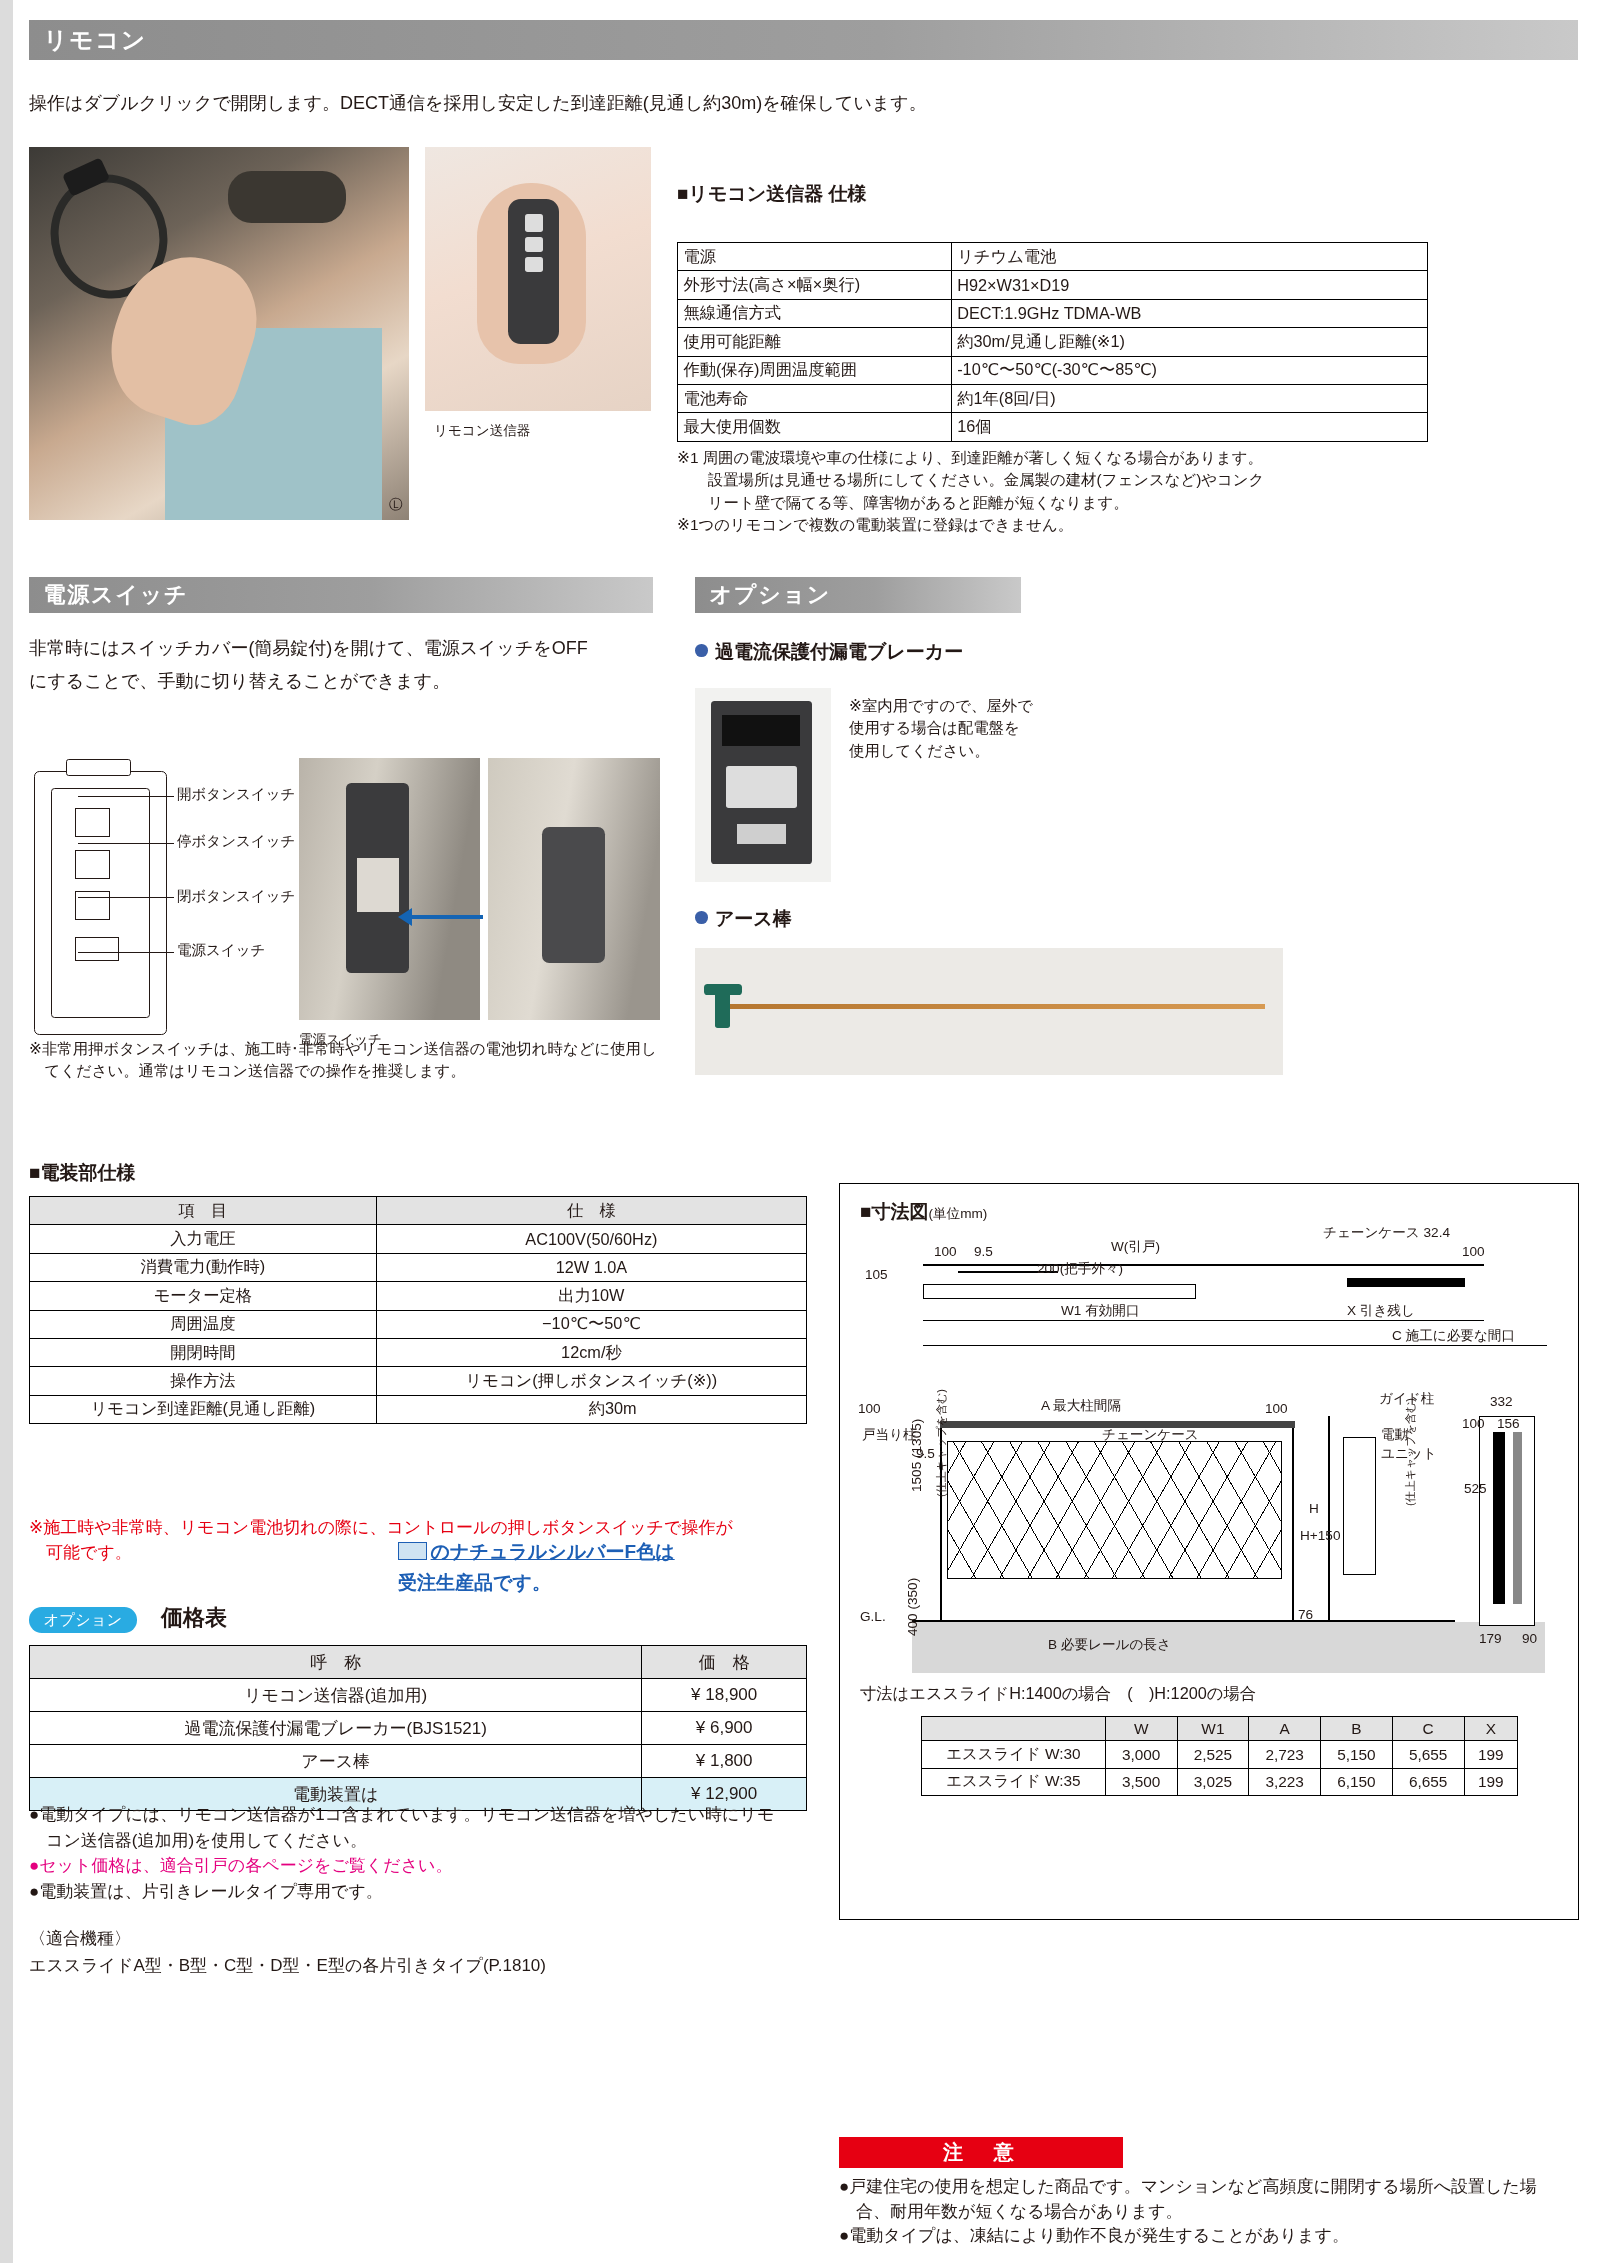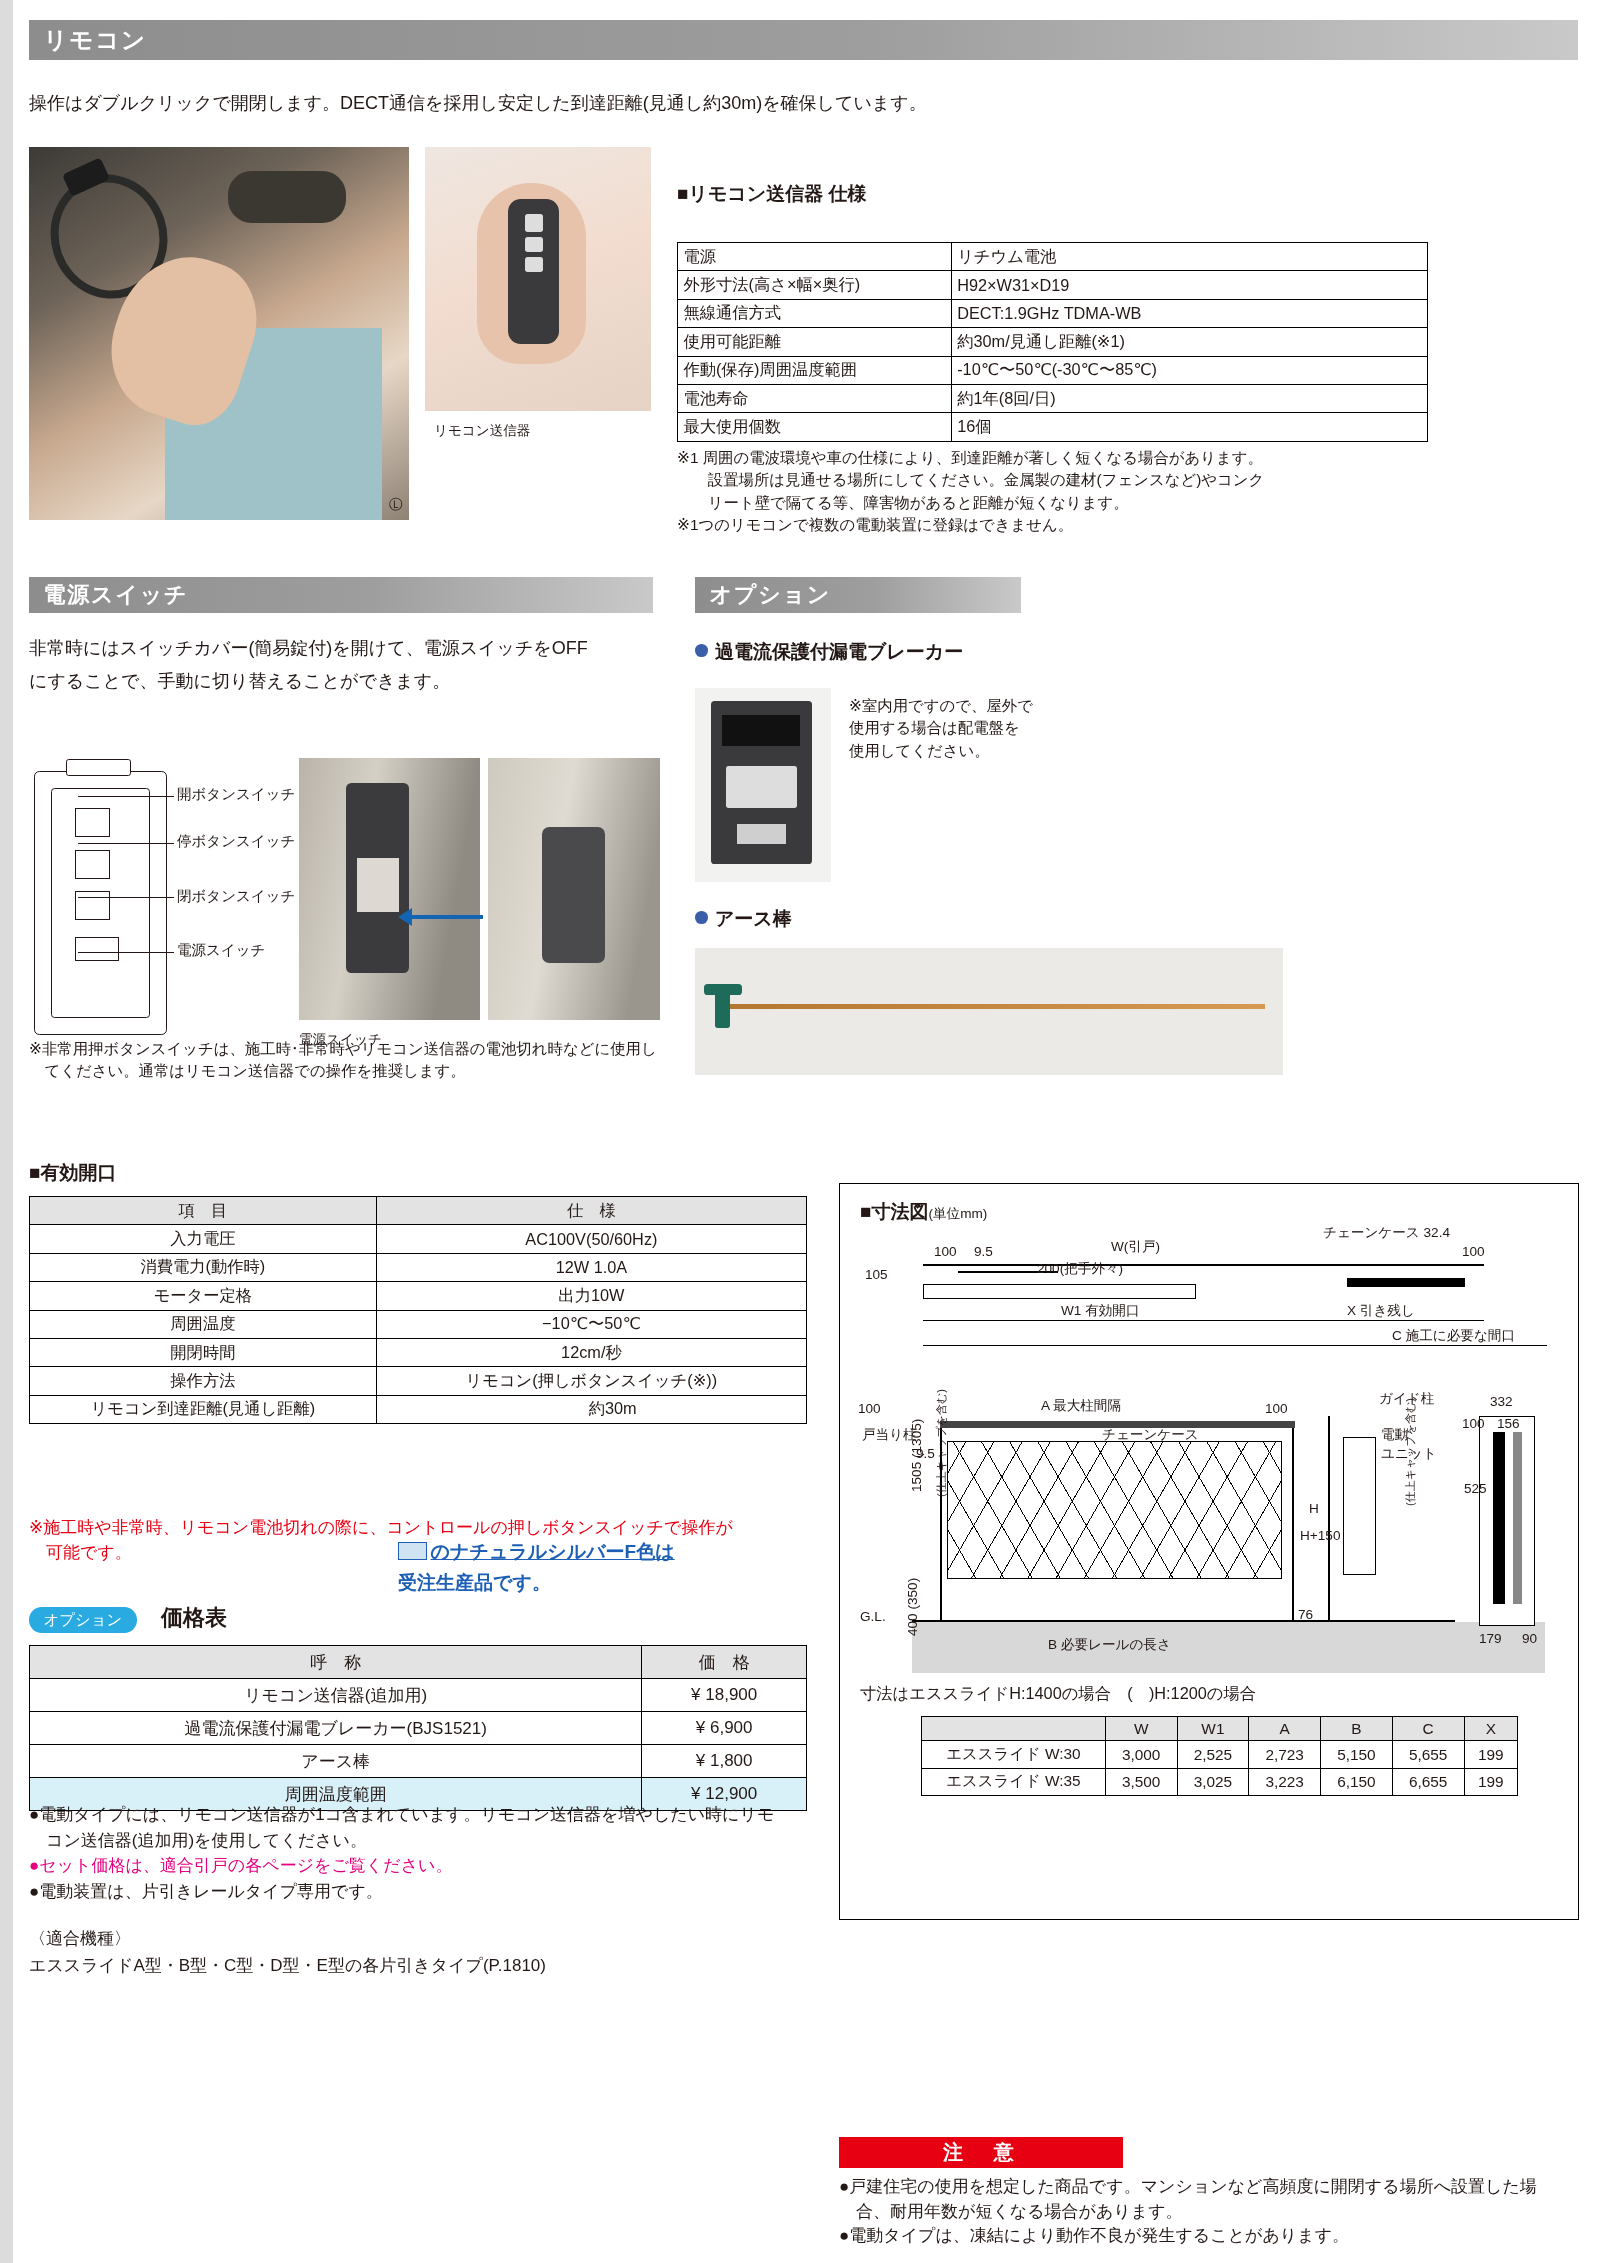--- a/index.html
+++ b/index.html
@@ -206,21 +206,21 @@
   <div class="bullet-head" style="left:695px;top:906px;">
     <span class="dot"></span><span>アース棒</span>
   </div>
 
   <div class="photo" style="left:695px;top:948px;width:588px;height:127px;background:#eceae6;">
     <div style="position:absolute;left:27px;top:56px;width:543px;height:5.4px;background:linear-gradient(to right,#b5762f,#d79a52);"></div>
     <div style="position:absolute;left:20px;top:40px;width:14.5px;height:40px;background:#1f6b59;border-radius:2.7px;"></div>
     <div style="position:absolute;left:9px;top:36px;width:38px;height:11px;background:#1f6b59;border-radius:3.6px;"></div>
   </div>
 
-  <div class="bullet-head" style="left:29px;top:1160px;">■有効開口</div>
+  <div class="bullet-head" style="left:29px;top:1160px;">■電装部仕様</div>
 
   <table class="t" style="left:29px;top:1196px;width:778px;">
     <thead>
       <tr>
         <th style="width:335px;">項　目</th>
         <th>仕　様</th>
       </tr>
     </thead>
     <tbody id="electrical-body">
         <tr>
@@ -281,21 +281,21 @@
         </tr>
         <tr>
           <td style="text-align: center;">過電流保護付漏電ブレーカー(BJS1521)</td>
           <td style="text-align: center;">¥  6,900</td>
         </tr>
         <tr>
           <td style="text-align: center;">アース棒</td>
           <td style="text-align: center; margin-top: 35px;">¥  1,800</td>
         </tr>
         <tr>
-          <td class="hl" style="text-align: center;">周囲温度範囲</td>
+          <td class="hl" style="text-align: center;">電動装置は</td>
           <td class="hl" style="text-align: center;">¥ 12,900</td>
         </tr>
       </tbody>
   </table>
 
   <div class="note" style="left:29px;top:1802px;width:796px;font-size:17px;line-height:1.5;">
     <div>●電動タイプには、リモコン送信器が1コ含まれています。リモコン送信器を増やしたい時にリモ</div>
     <div>　コン送信器(追加用)を使用してください。</div>
     <div class="pink">●セット価格は、適合引戸の各ページをご覧ください。</div>
     <div>●電動装置は、片引きレールタイプ専用です。</div>

